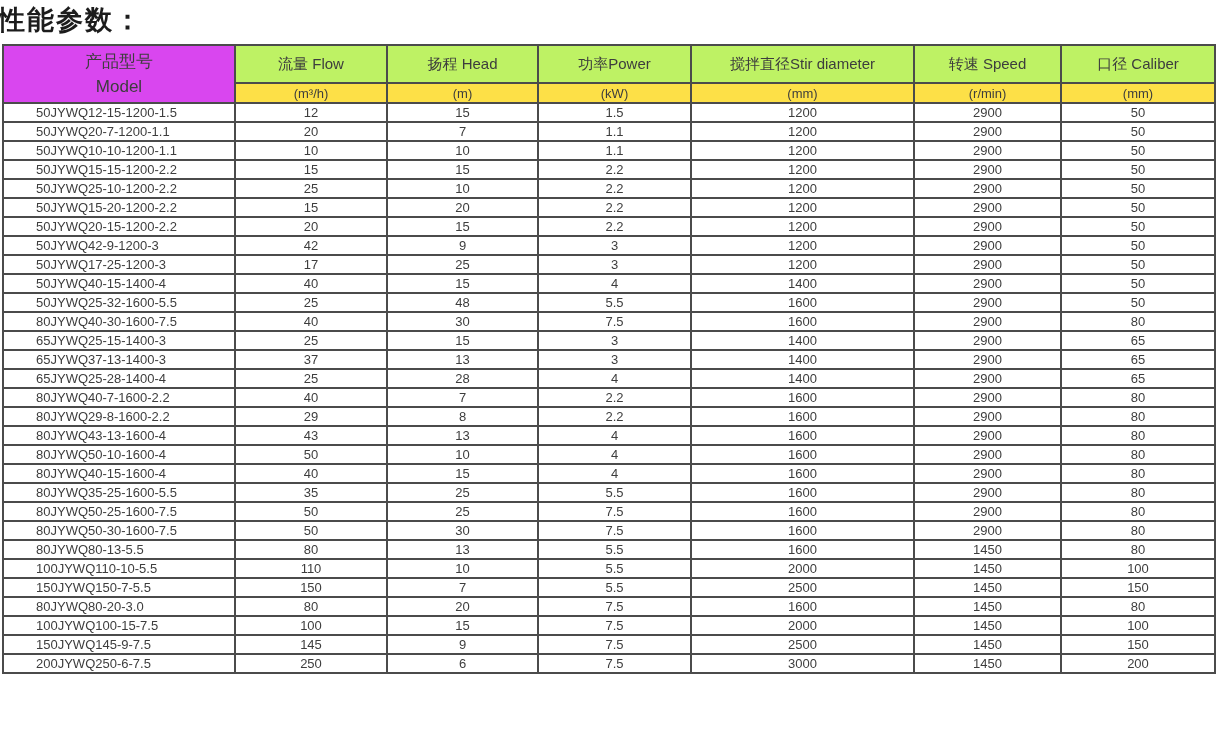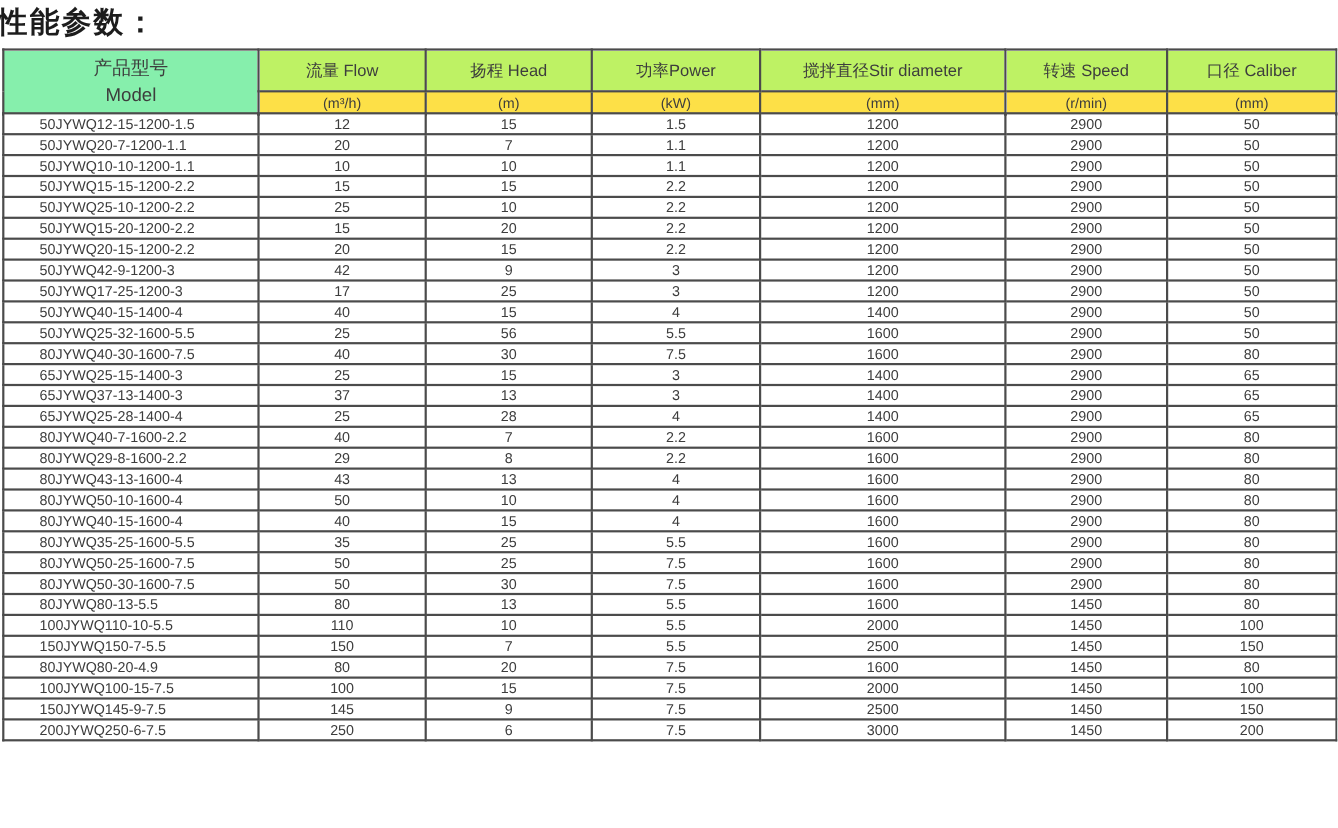--- a/index.html
+++ b/index.html
@@ -45,21 +45,21 @@
     background: #bef264;
     height: 36px;
     font-size: 15px;
   }
   .hdr-unit {
     background: #fde047;
     height: 19px;
     font-size: 13px;
   }
   .hdr-model {
-    background: #86efac;
+    background: #d946ef;
     font-size: 17px;
     line-height: 1.45;
   }
   .body-table td {
     height: 17px;
     font-size: 13px;
     background: #ffffff;
   }
   .body-table td.model {
     text-align: left;
@@ -204,21 +204,21 @@
           <td>40</td>
           <td>15</td>
           <td>4</td>
           <td>1400</td>
           <td>2900</td>
           <td>50</td>
         </tr>
         <tr>
           <td class="model">50JYWQ25-32-1600-5.5</td>
           <td>25</td>
-          <td>56</td>
+          <td>48</td>
           <td>5.5</td>
           <td>1600</td>
           <td>2900</td>
           <td>50</td>
         </tr>
         <tr>
           <td class="model">80JYWQ40-30-1600-7.5</td>
           <td>40</td>
           <td>30</td>
           <td>7.5</td>
@@ -346,21 +346,21 @@
         <tr>
           <td class="model">150JYWQ150-7-5.5</td>
           <td>150</td>
           <td>7</td>
           <td>5.5</td>
           <td>2500</td>
           <td>1450</td>
           <td>150</td>
         </tr>
         <tr>
-          <td class="model">80JYWQ80-20-4.9</td>
+          <td class="model">80JYWQ80-20-3.0</td>
           <td>80</td>
           <td>20</td>
           <td>7.5</td>
           <td>1600</td>
           <td>1450</td>
           <td>80</td>
         </tr>
         <tr>
           <td class="model">100JYWQ100-15-7.5</td>
           <td>100</td>

